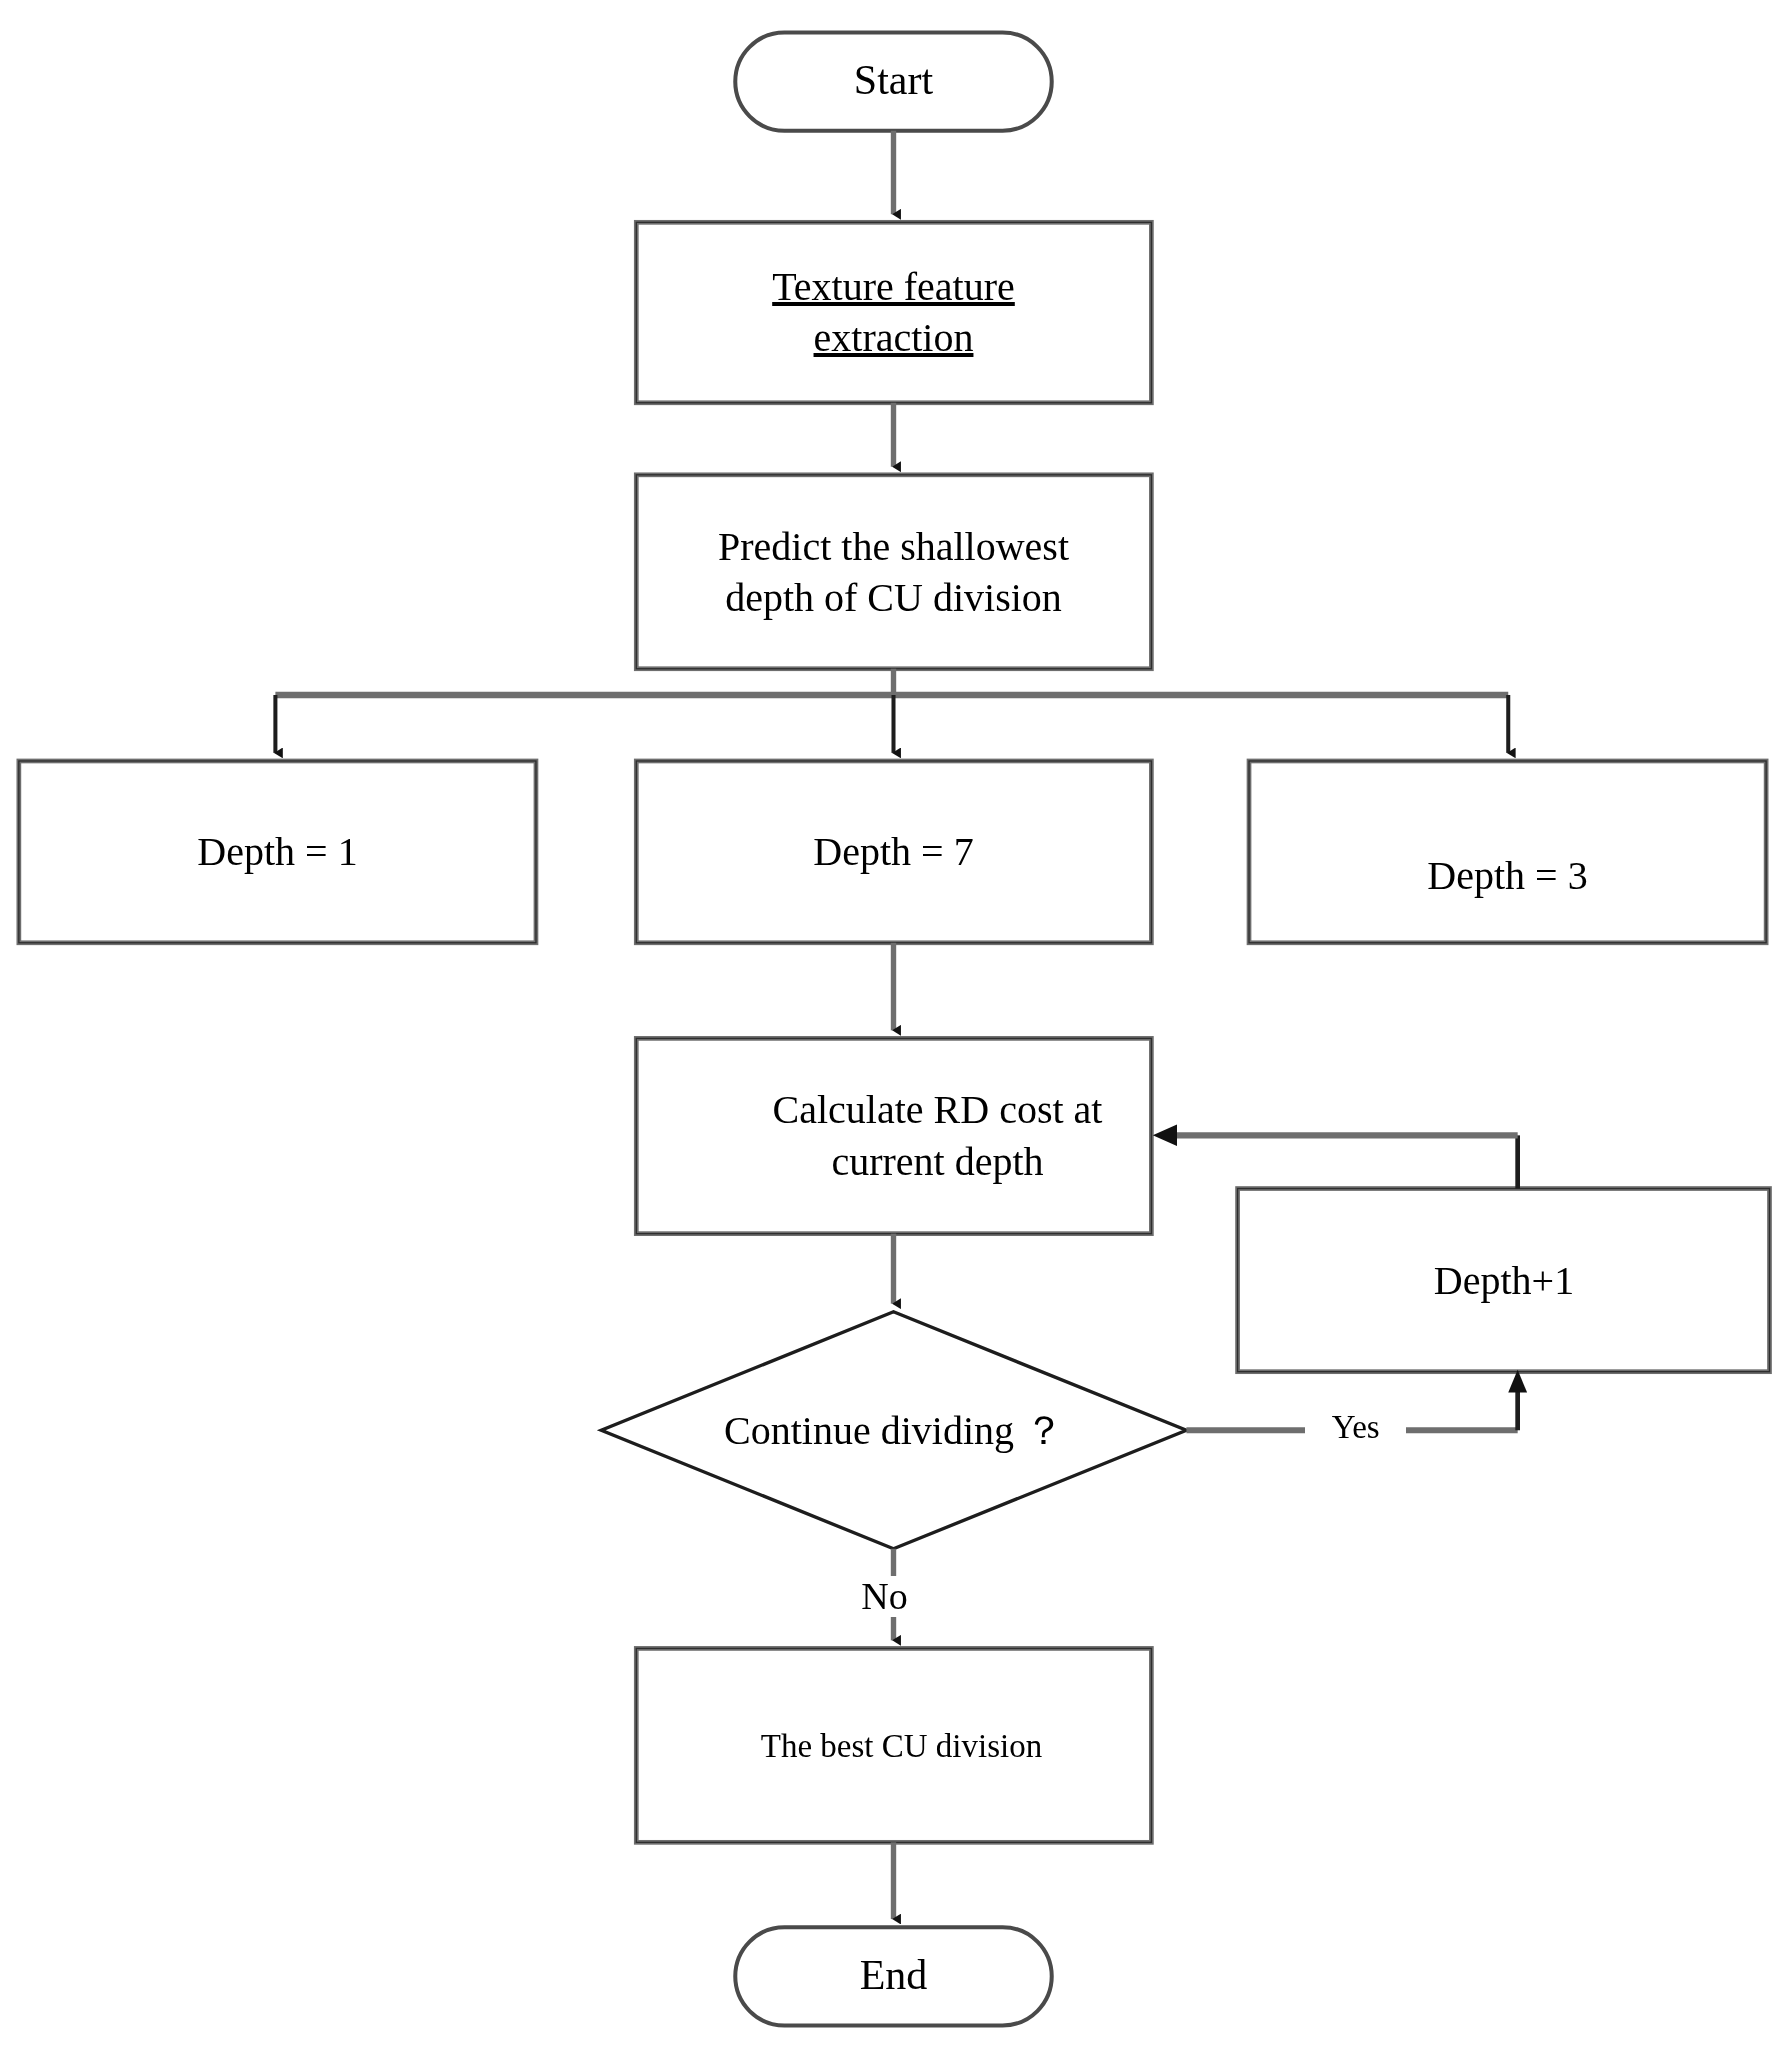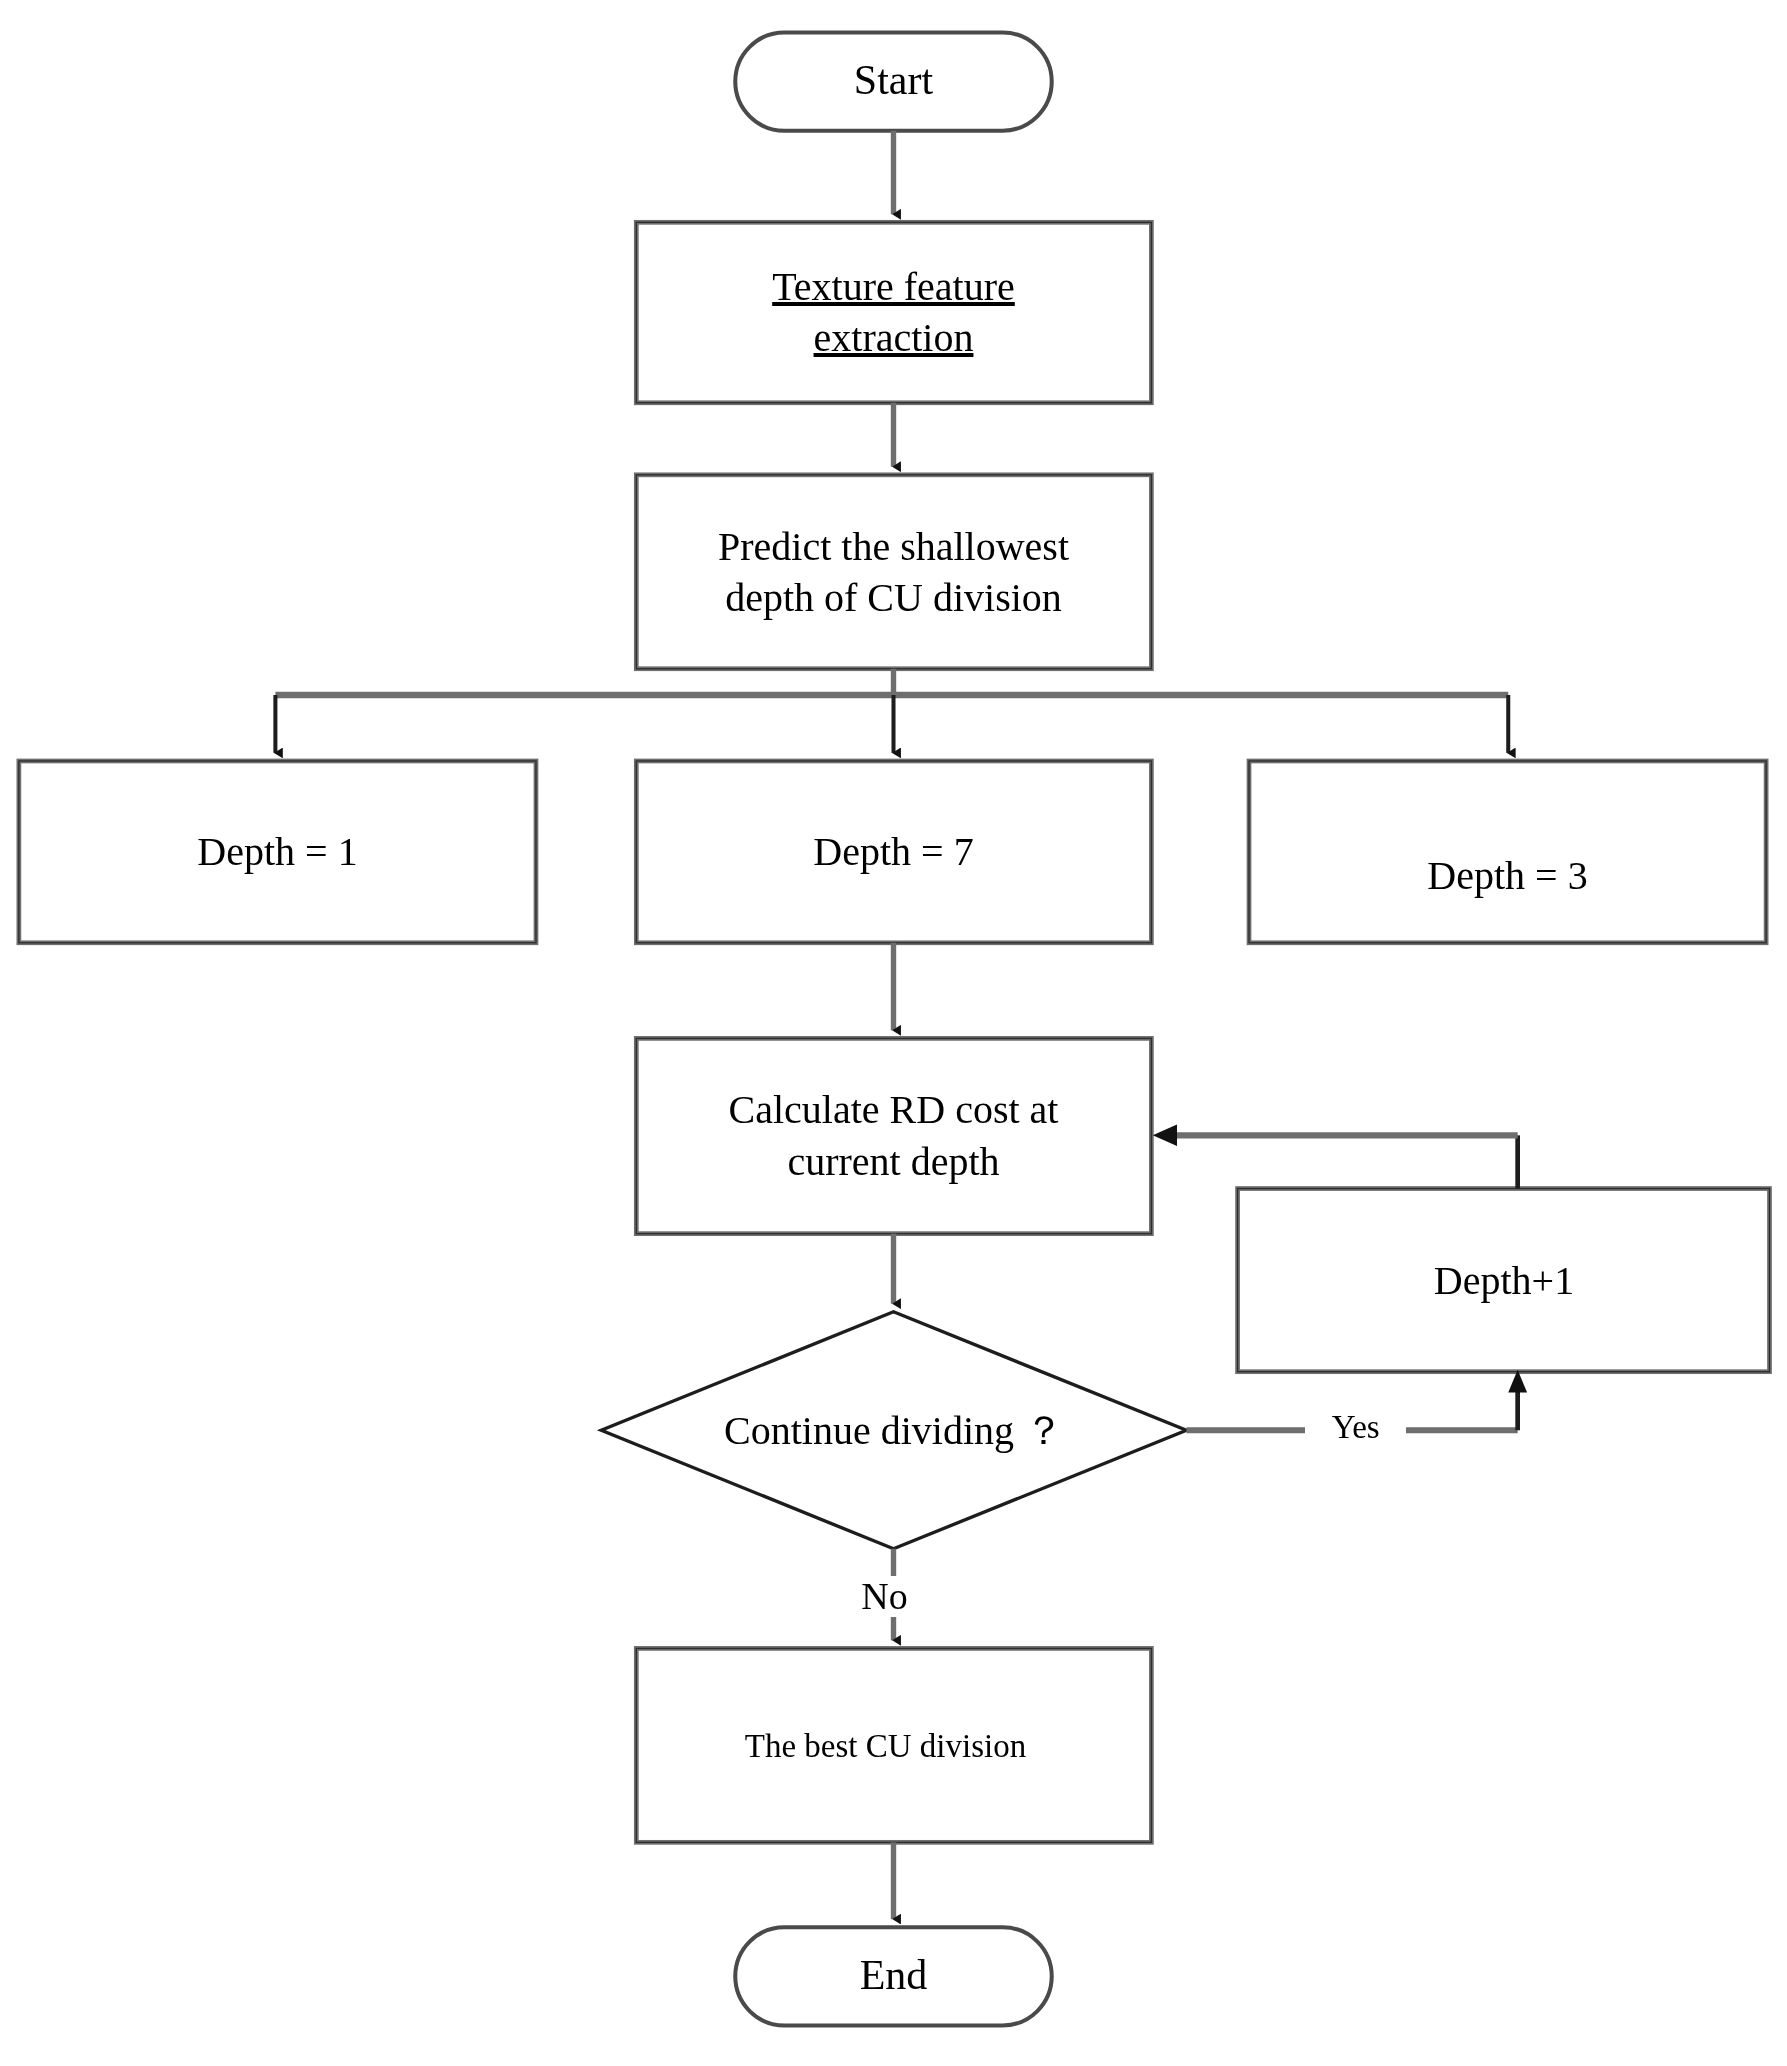--- a/index.html
+++ b/index.html
@@ -131,28 +131,28 @@
 
   <div class="node-label f-60" style="left:636px; top:475px; width:515px; height:194px;">Predict the shallowest
 depth of CU division</div>
 
   <div class="node-label f-60" style="left:19px; top:761px; width:517px; height:182px;">Depth = 1</div>
 
   <div class="node-label f-60" style="left:636px; top:761px; width:515px; height:182px;">Depth = 7</div>
 
   <div class="node-label f-60" style="left:1249px; top:761px; width:517px; height:230px;">Depth = 3</div>
 
-  <div class="node-label f-60" style="left:636px; top:1038px; width:515px; height:195px;">Calculate RD cost at
+  <div class="node-label f-60" style="left:636px; top:1038px; width:515px; height:195px;padding-left:44px;">Calculate RD cost at
 current depth</div>
 
   <div class="node-label f-60" style="left:1238px; top:1189px; width:532px; height:183px;">Depth+1</div>
 
   <div class="node-label f-60" style="left:633px; top:1377px; width:522px; height:108px;">Continue dividing ？</div>
 
-  <div class="node-label f-58" style="left:628px; top:1649px; width:515px; height:194px;">The best CU division</div>
+  <div class="node-label f-58" style="left:644px; top:1649px; width:515px; height:194px;">The best CU division</div>
 
   <div class="node-label f-62" style="left:735px; top:1927px; width:317px; height:98px;">End</div>
 
   <div class="edge-label f-58" style="left:1305px; top:1408px; width:88px; padding:2.7px 6.7px;">Yes</div>
 
   <div class="edge-label f-56" style="left:847px; top:1576px; width:67px; padding:1.3px 4px;">No</div>
 
 </div>
 
 

